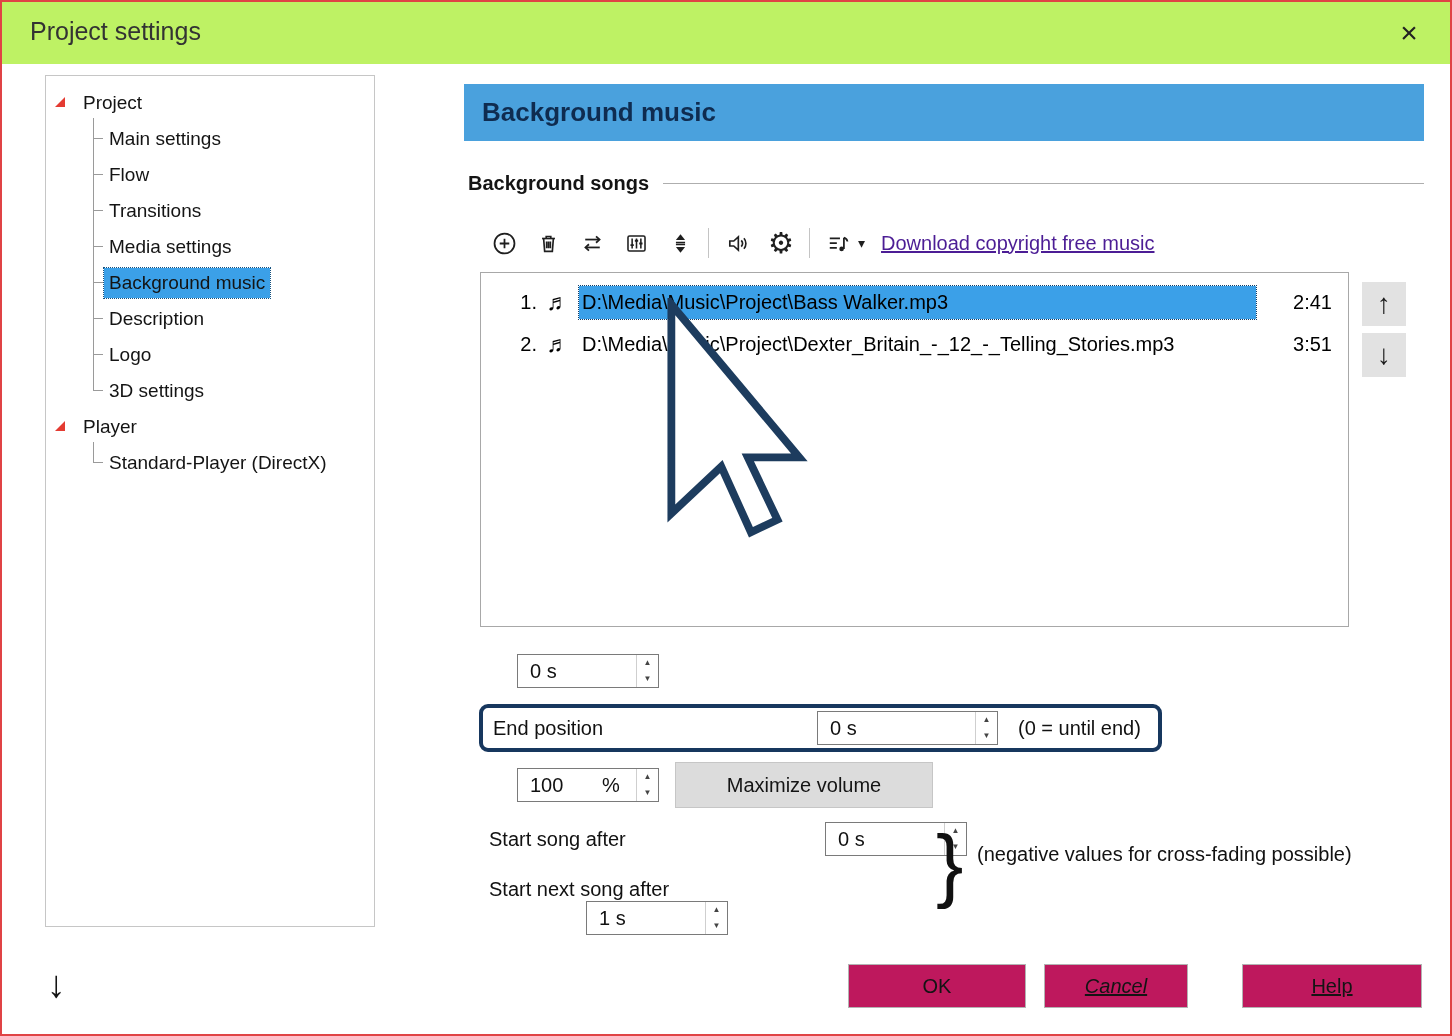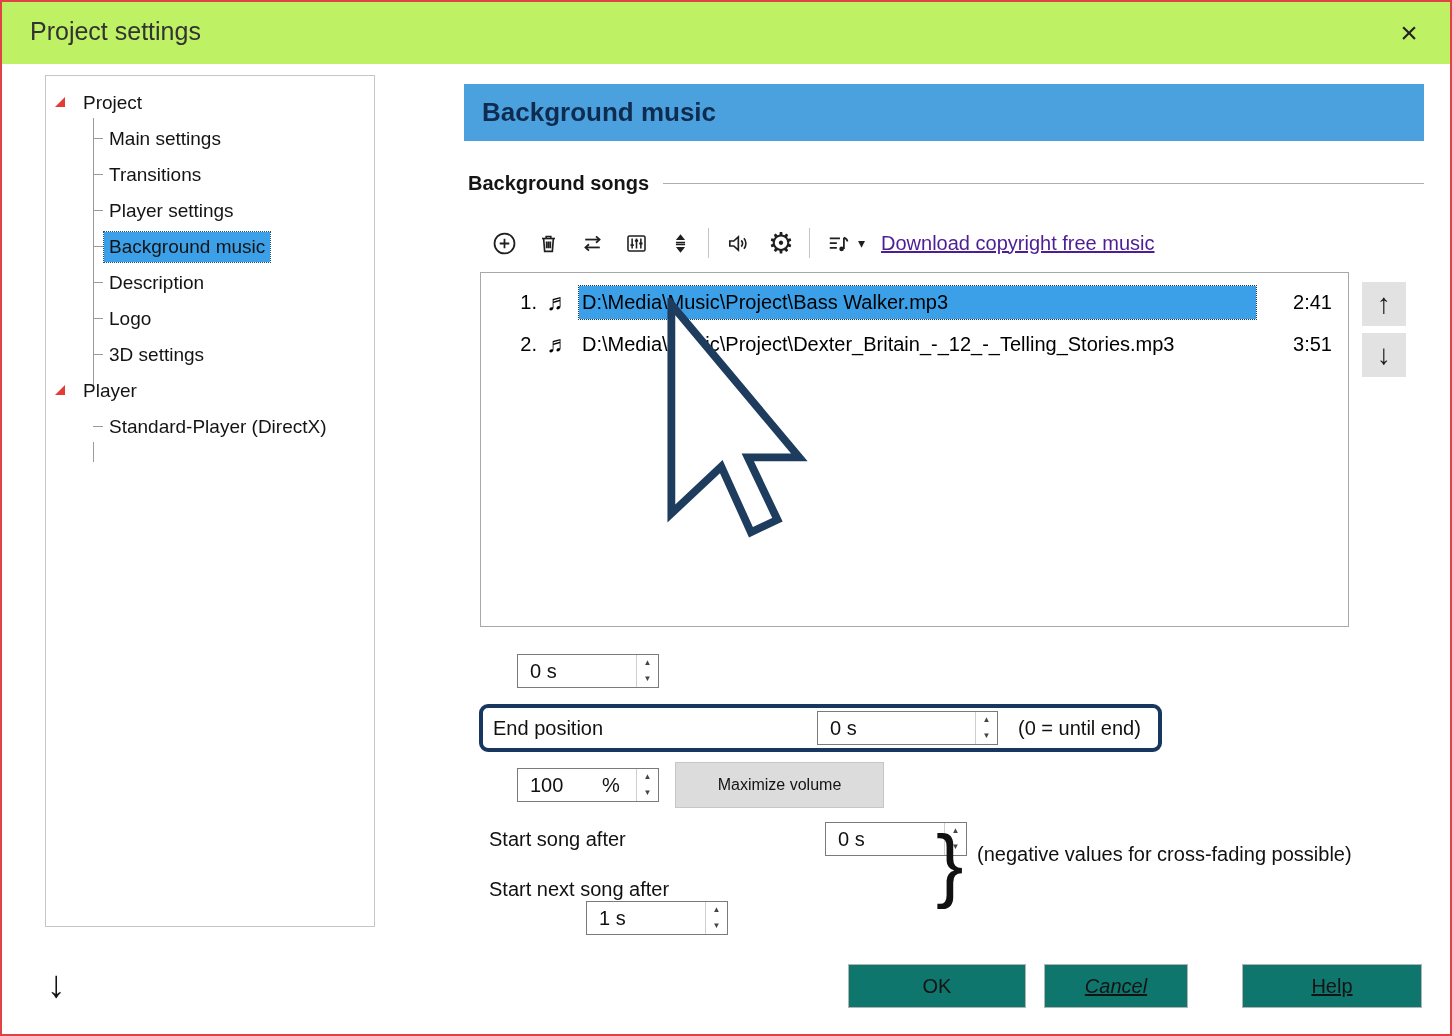--- a/index.html
+++ b/index.html
@@ -62,26 +62,26 @@
   .flabel { width:308px; }
   .spin { display:flex; width:142px; height:34px; border:1px solid #7a7a7a; background:#fff; align-items:stretch;margin-left:28px; }
   .spin .val { flex:1; padding-left:12px; display:flex; align-items:center; }
   .spin .unit { width:34px; display:flex; align-items:center; }
   .spin .arrows { width:22px; border-left:1px solid #cfcfcf; display:flex; flex-direction:column; }
   .sa { flex:1; border:none; background:#fff; font-size:8px; color:#444; padding:0; line-height:1; }
   .endrow { position:absolute; left:-1px; top:54px; width:683px; height:48px; border:4px solid #17375e; border-radius:9px; background:#fff; display:flex; align-items:center; }
   .endrow .flabel { width:306px; padding-left:10px; }
   .spin.wide { width:181px; }
   .endhint { margin-left:20px; white-space:nowrap; }
-  .maxbtn { margin-left:16px; width:209px; height:46px; background:#dcdcdc; border:1px solid #c6c6c6; font-size:16px; color:#141414; font-family:"Liberation Sans",sans-serif; }
+  .maxbtn { margin-left:16px; width:258px; height:46px; background:#dcdcdc; border:1px solid #c6c6c6; font-size:20px; color:#141414; font-family:"Liberation Sans",sans-serif; }
   .brace { position:absolute; left:456px; top:162px; font-size:82px; line-height:104px; font-weight:400; color:#111; }
   .crosshint { position:absolute; left:497px; top:193px; white-space:nowrap; }
 
   
-  .btn { position:absolute; top:962px; height:44px; background:#0f766e; border:1px solid #b3b3b3; font-size:20px; color:#141414; display:flex; align-items:center; justify-content:center; font-family:"Liberation Sans",sans-serif; }
+  .btn { position:absolute; top:962px; height:44px; background:#be185d; border:1px solid #b3b3b3; font-size:20px; color:#141414; display:flex; align-items:center; justify-content:center; font-family:"Liberation Sans",sans-serif; }
   .okbtn { left:846px; width:178px; }
   .cancelbtn { left:1042px; width:144px;font-style:italic; }
   .helpbtn { left:1240px; width:180px; }
   .mn { text-decoration:underline; }
   .footer-down { position:absolute; left:28px; top:956px; width:52px; height:52px; background:transparent; border:none; font-size:38px; color:#141414; line-height:50px; }
 
   
   .cursor { position:absolute; left:660px; top:296px; pointer-events:none; }
 </style>
 </head>
@@ -100,24 +100,27 @@
       <div class="vline vline2"></div>
 
       <div class="titem level0">
         <span class="marker"></span>
         <span class="tlabel">Project</span>
       </div>
       <div class="titem level1">
         <span class="tlabel">Main settings</span>
       </div>
       <div class="titem level1">
+        <span class="tlabel">Flow</span>
+      </div>
+      <div class="titem level1">
         <span class="tlabel">Transitions</span>
       </div>
       <div class="titem level1">
-        <span class="tlabel">Player settings</span>
+        <span class="tlabel">Media settings</span>
       </div>
       <div class="titem level1">
         <span class="tlabel sel">Background music</span>
       </div>
       <div class="titem level1">
         <span class="tlabel">Description</span>
       </div>
       <div class="titem level1">
         <span class="tlabel">Logo</span>
       </div>

